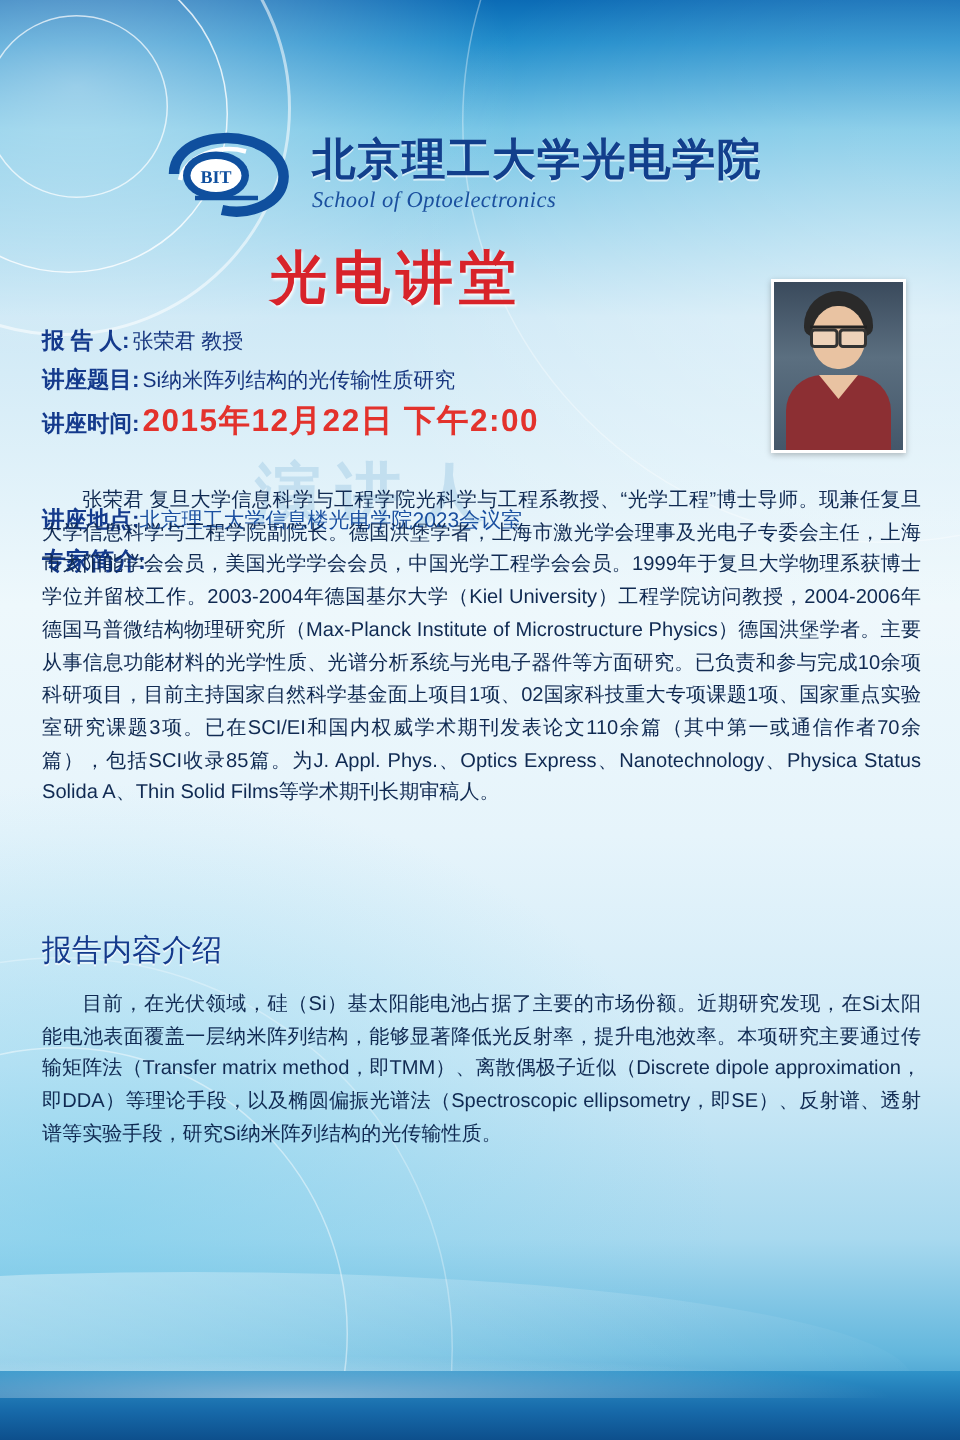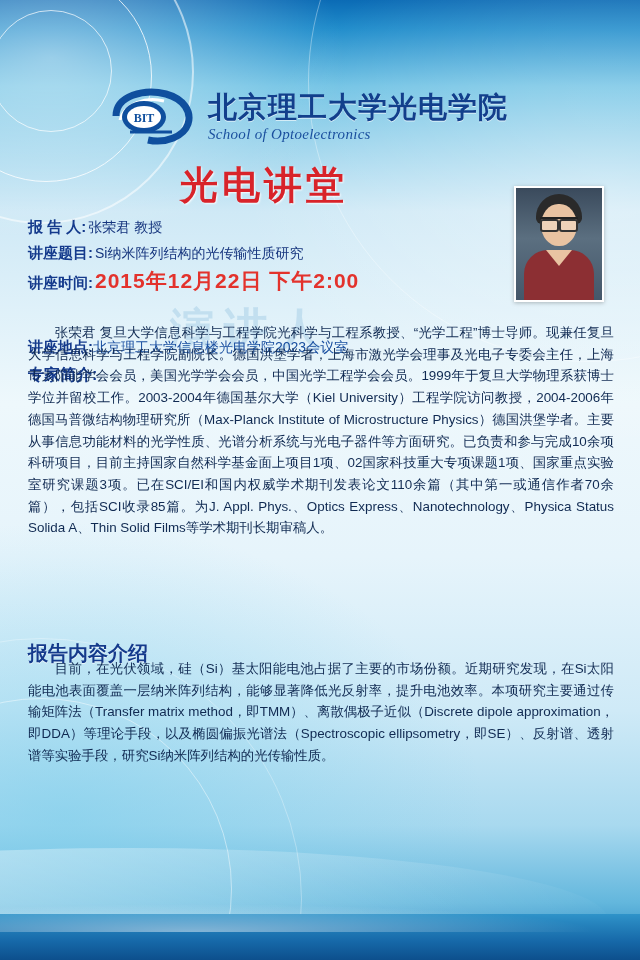--- a/index.html
+++ b/index.html
@@ -99,23 +99,22 @@
 
   
   .body-text{
     position:absolute;left:28px;right:26px;
     font-size:13.4px;line-height:1.62;color:#102a52;text-align:justify;
     text-justify:inter-ideograph;
   }
   #bio{top:322px;}
   .section-h{
     position:absolute;left:28px;top:620px;
-    font-size:20px;font-weight:bold;color:#143a8c;
+    font-size:20px;font-weight:normal;color:#143a8c;
     text-shadow:0 1px 0 rgba(255,255,255,.7);
-    margin-top:20px;
   }
   #intro{top:658px;}
   .indent{text-indent:2em;display:block;}
 
   .watermark{
     position:absolute;left:170px;top:300px;
     font-size:44px;color:rgba(120,175,215,.28);letter-spacing:10px;
     font-weight:bold;pointer-events:none;user-select:none;
   }
 </style>

